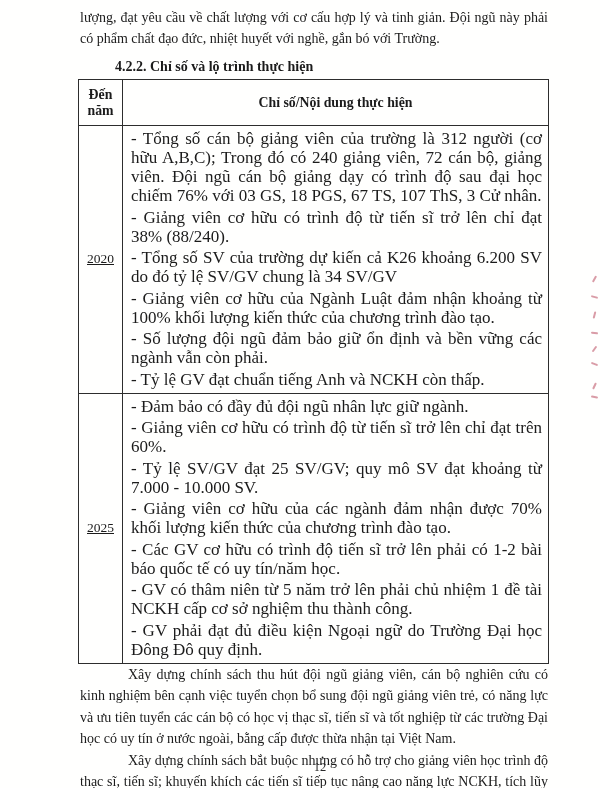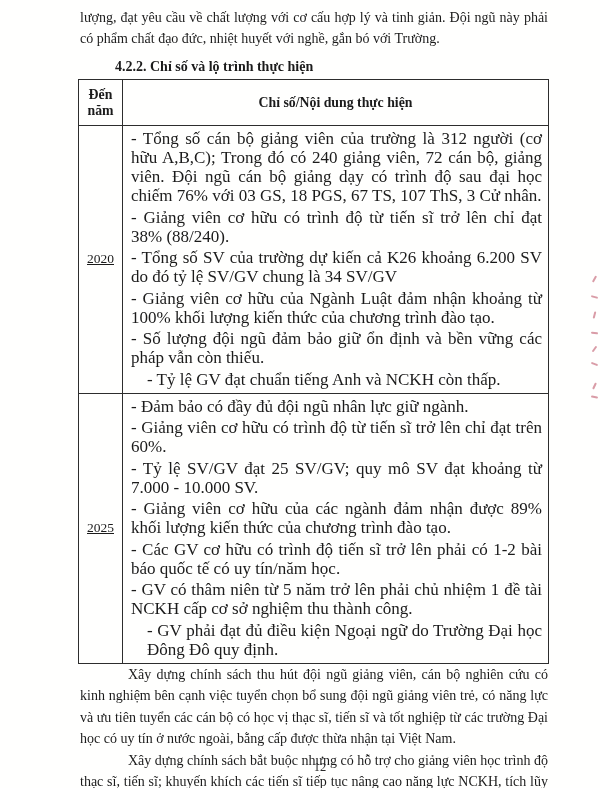--- a/index.html
+++ b/index.html
@@ -58,21 +58,21 @@
     text-decoration: underline;
   }
   td.content-cell {
     font-size: 17px;
     line-height: 19px;
     text-align: justify;
     vertical-align: top;
     padding: 3px 6px 4px 8px;
   }
   td.content-cell p { margin: 0 0 2.5px 0; }
-  td.content-cell p:last-child { margin-bottom: 0; margin-left: 16px; }
+  td.content-cell p:last-child { margin-bottom: 0; }
   .page-number {
     position: absolute;
     left: 0; right: 0;
     bottom: 13px;
     text-align: center;
     font-size: 12.5px;
     color: #2a2a2a;
     padding-left: 40px;
   }
   
@@ -115,31 +115,31 @@
         </tr>
       </thead>
       <tbody>
         <tr>
           <td class="year-cell">2020</td>
           <td class="content-cell">
             <p>- Tổng số cán bộ giảng viên của trường là 312 người (cơ hữu A,B,C); Trong đó có 240 giảng viên, 72 cán bộ, giảng viên. Đội ngũ cán bộ giảng dạy có trình độ sau đại học chiếm 76% với 03 GS, 18 PGS, 67 TS, 107 ThS, 3 Cử nhân.</p>
             <p>- Giảng viên cơ hữu có trình độ từ tiến sĩ trở lên chỉ đạt 38% (88/240).</p>
             <p>- Tổng số SV của trường dự kiến cả K26 khoảng 6.200 SV do đó tỷ lệ SV/GV chung là 34 SV/GV</p>
             <p>- Giảng viên cơ hữu của Ngành Luật đảm nhận khoảng từ 100% khối lượng kiến thức của chương trình đào tạo.</p>
-            <p>- Số lượng đội ngũ đảm bảo giữ ổn định và bền vững các pháp vẫn còn thiếu.</p>
+            <p>- Số lượng đội ngũ đảm bảo giữ ổn định và bền vững các ngành vẫn còn phải.</p>
             <p>- Tỷ lệ GV đạt chuẩn tiếng Anh và NCKH còn thấp.</p>
           </td>
         </tr>
         <tr>
           <td class="year-cell">2025</td>
           <td class="content-cell">
             <p>- Đảm bảo có đầy đủ đội ngũ nhân lực giữ ngành.</p>
             <p>- Giảng viên cơ hữu có trình độ từ tiến sĩ trở lên chỉ đạt trên 60%.</p>
             <p>- Tỷ lệ SV/GV đạt 25 SV/GV; quy mô SV đạt khoảng từ 7.000 - 10.000 SV.</p>
-            <p>- Giảng viên cơ hữu của các ngành đảm nhận được 89% khối lượng kiến thức của chương trình đào tạo.</p>
+            <p>- Giảng viên cơ hữu của các ngành đảm nhận được 70% khối lượng kiến thức của chương trình đào tạo.</p>
             <p>- Các GV cơ hữu có trình độ tiến sĩ trở lên phải có 1-2 bài báo quốc tế có uy tín/năm học.</p>
             <p>- GV có thâm niên từ 5 năm trở lên phải chủ nhiệm 1 đề tài NCKH cấp cơ sở nghiệm thu thành công.</p>
             <p>- GV phải đạt đủ điều kiện Ngoại ngữ do Trường Đại học Đông Đô quy định.</p>
           </td>
         </tr>
       </tbody>
     </table>
 
 
     <p class="para indent">Xây dựng chính sách thu hút đội ngũ giảng viên, cán bộ nghiên cứu có kinh nghiệm bên cạnh việc tuyển chọn bổ sung đội ngũ giảng viên trẻ, có năng lực và ưu tiên tuyển các cán bộ có học vị thạc sĩ, tiến sĩ và tốt nghiệp từ các trường Đại học có uy tín ở nước ngoài, bằng cấp được thừa nhận tại Việt Nam.</p>

